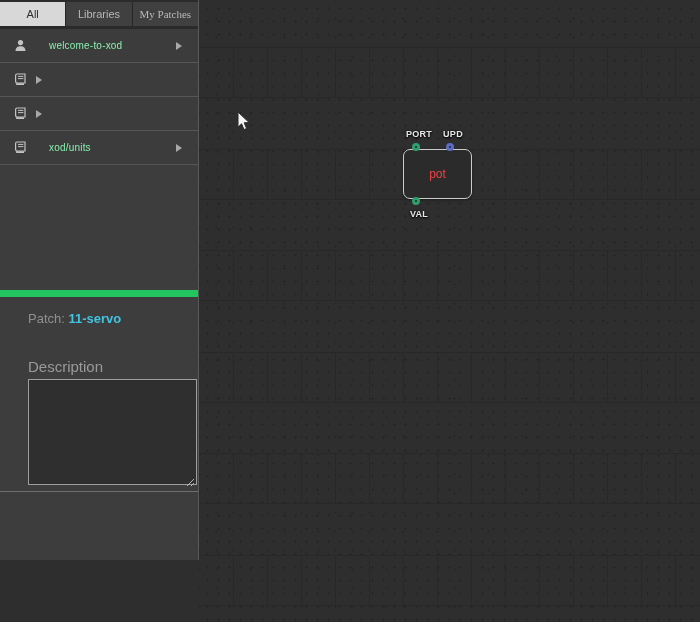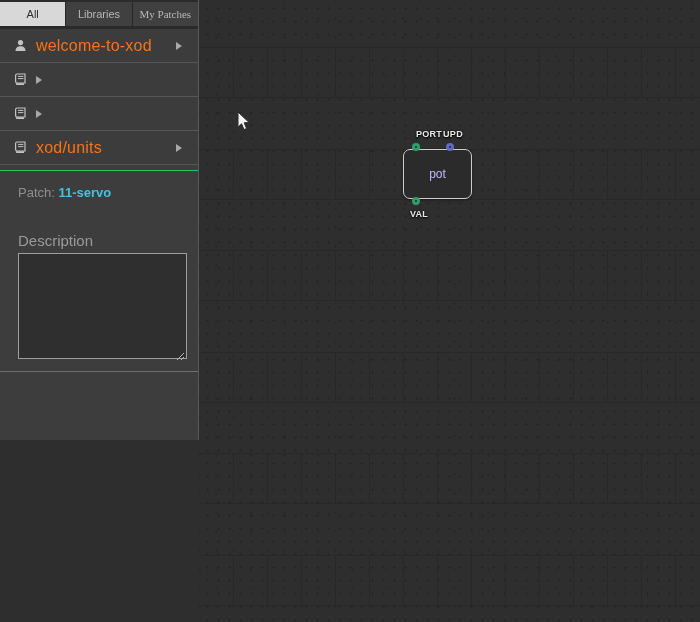--- a/index.html
+++ b/index.html
@@ -1,45 +1,45 @@
 <!DOCTYPE html>
 <html><head>
 <meta charset="utf-8">
 <style>
   * { margin:0; padding:0; box-sizing:border-box; }
   html,body { width:700px; height:622px; overflow:hidden; background:#2e2e2f;
               font-family:"Liberation Sans", sans-serif; }
   .app { position:relative; width:700px; height:622px; }
 
   
-  .sidebar { position:absolute; left:0; top:0; width:199px; height:440px;
+  .sidebar { position:absolute; left:0; top:0; width:199px; height:560px;
              background:#3d3d3d; border-right:1px solid #5a5a5a;
              display:flex; flex-direction:column; }
   .tab-strip-top { height:2px; background:#2b2b2b; }
   .tabbar { display:flex; height:24px; background:#2e2e2e; }
   .tab { flex:1; display:flex; align-items:center; justify-content:center;
          font-size:11px; color:#b8b8b8; background:#404040;
          border-right:1px solid #262626; cursor:default; }
   .tab:last-child { border-right:none;font-family:Liberation Serif, serif; }
   .tab.active { background:#d8d8d8; color:#2f2f2f; }
   .tab-gap { height:3px; background:#2a2a2a; }
 
   .lib-list { }
   .lib-row { height:34px; display:flex; align-items:center;
              background:#3c3c3c; border-bottom:1px solid #565656;
              padding:0 10px 0 13px; }
   .lib-icon { width:14px; height:14px; margin-right:9px; flex:0 0 auto;
               display:flex; align-items:center; justify-content:center; }
-  .lib-label { flex:1; font-size:16px; color:#f97316; letter-spacing:.2px;
-               white-space:nowrap; overflow:hidden; }
+  .lib-label { flex:1; font-size:10px; color:#86efac; letter-spacing:.2px;
+               white-space:nowrap; overflow:hidden;margin-left:13px; }
   .lib-arrow { flex:0 0 auto; margin-right:6px; display:flex; align-items:center; }
 
   .sidebar-spacer { flex:1; }
 
-  .inspector { border-top:1px solid #22c55e; height:201px; padding:14px 14px 0 18px; }
+  .inspector { border-top:7px solid #22c55e; height:201px; padding:14px 14px 0 28px; }
   .patch-line { font-size:13px; }
   .patch-word { color:#8f8f8f; }
   .patch-link { color:#41c4e1; font-weight:bold; text-decoration:none; cursor:pointer; }
   .desc-label { margin-top:32px; font-size:15px; color:#9a9a9a; }
   .textarea-wrap { position:relative; margin-top:4px; width:169px; height:106px; }
   .desc-textarea { width:169px; height:106px; resize:none; outline:none;
                    background:#2f2f2f; border:1px solid #9e9e9e; color:#cfcfcf;
                    font-family:"Liberation Sans", sans-serif; font-size:12px; padding:4px; }
   .resize-handle { position:absolute; right:2px; bottom:2px; width:10px; height:10px;
                    pointer-events:none; }
@@ -57,32 +57,32 @@
                border-top:1px solid #282829; border-bottom:1px solid #282829;
                background-image:repeating-linear-gradient(90deg,
                   transparent 0 33px, #282829 33px 34px);
                background-position-x:1px; }
 
   
   .node { position:absolute; left:204px; top:149px; width:69px; height:50px;
           background:#2b2b2c; border:1.5px solid #cccccc; border-radius:7px;
           z-index:2; display:flex; align-items:center; justify-content:center;
           box-shadow:0 1px 3px rgba(0,0,0,.35); cursor:default; }
-  .node-label { font-size:12px; color:#c4b5fd; }
+  .node-label { font-size:12px; color:#ef4444; }
   .pin { position:absolute; width:8px; height:8px; border-radius:50%;
          background:#242424; border:3px solid #2f9f6d; z-index:3; }
   .pin.pulse { border-color:#5e6cc3; }
   .pin-port  { left:8px;  top:-7px; }
   .pin-upd   { left:42px; top:-7px; }
   .pin-val   { left:8px;  bottom:-7px; }
   .pin-label { position:absolute; transform:translateX(-50%);
                font-size:9px; font-weight:bold; letter-spacing:.3px; color:#e8e8e8;
                text-shadow:0 1px 2px rgba(0,0,0,.9), 0 0 2px rgba(0,0,0,.8);
                white-space:nowrap; z-index:3; }
-  .lbl-port { left:25px; top:-21px; }
+  .lbl-port { left:15px; top:-21px; }
   .lbl-upd  { left:49px; top:-21px; }
   .lbl-val  { left:15px; bottom:-21px;text-align:center; }
 
   
   .cursor { position:absolute; left:237px; top:111px; z-index:9; pointer-events:none; }
 </style>
 </head>
 <body>
 
 <div class="app">

